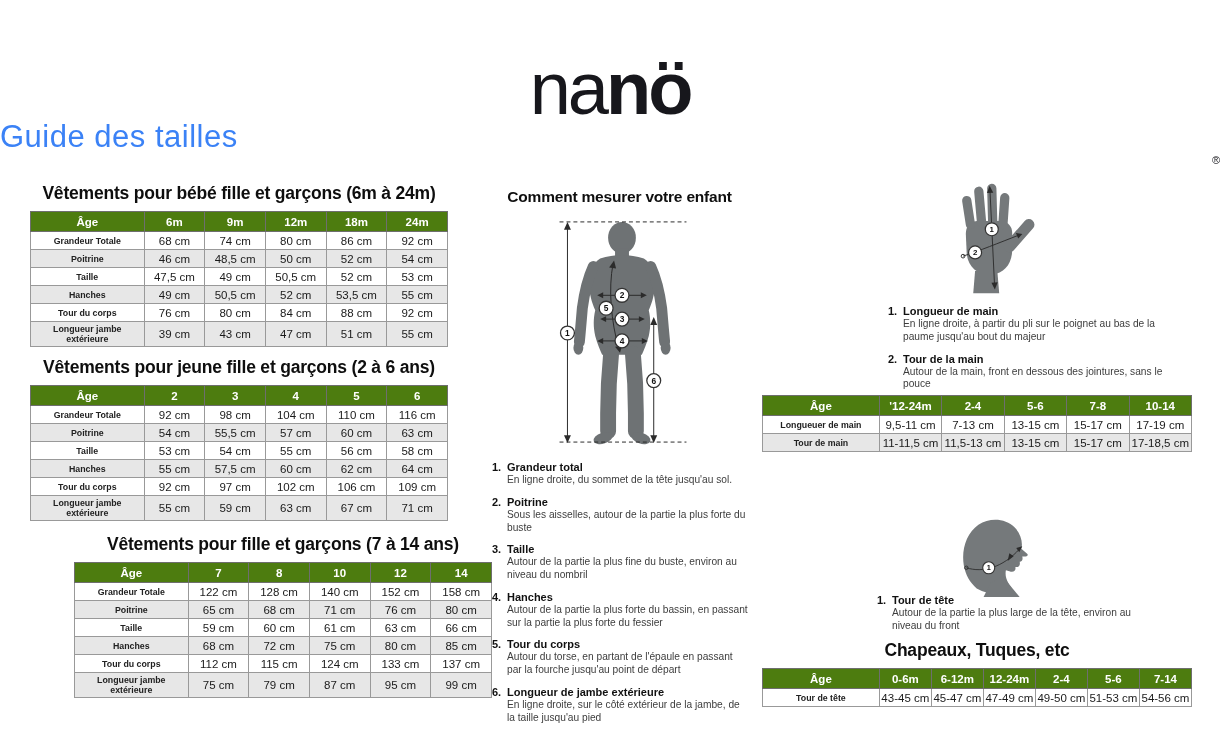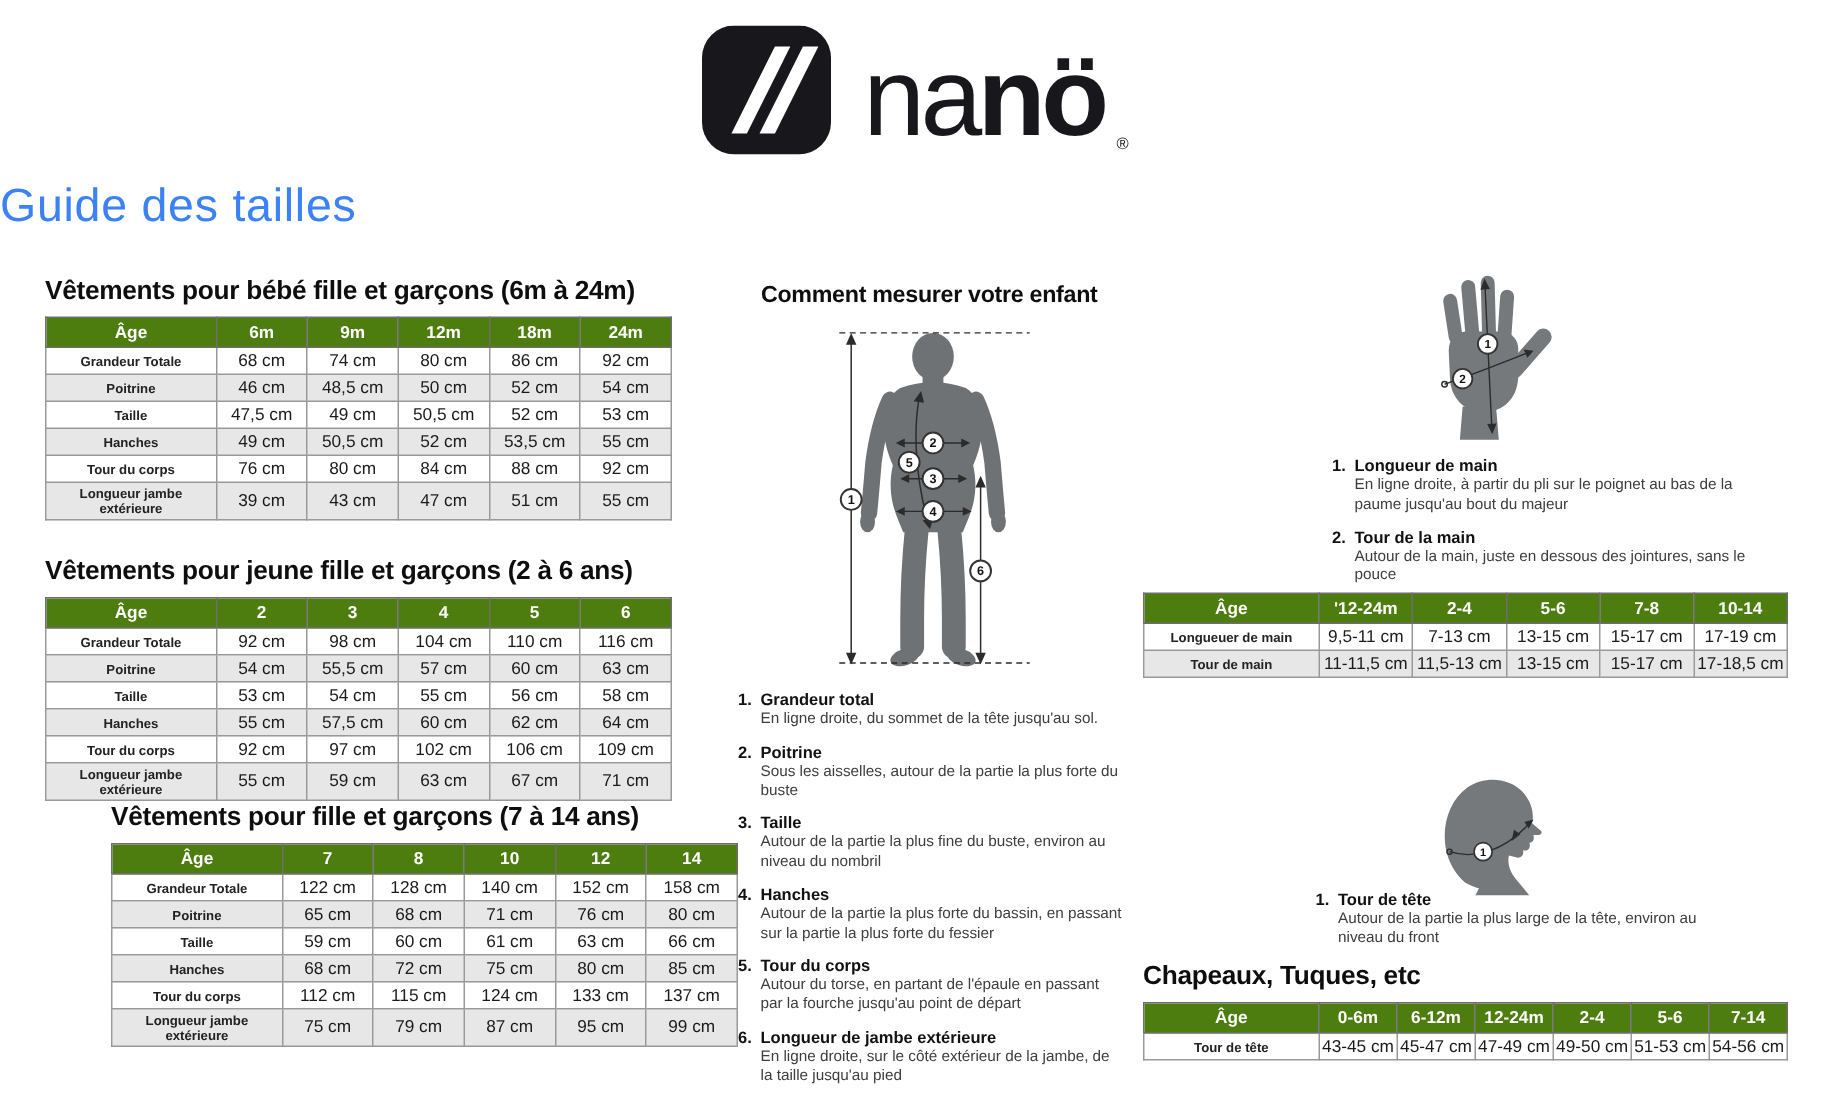--- a/index.html
+++ b/index.html
@@ -2,30 +2,30 @@
 <html><head>
 <meta charset="utf-8">
 <style>
   html,body { margin:0; padding:0; background:#ffffff; }
   .page {
     position:relative; width:1220px; height:741px; background:#fff;
     font-family:"Liberation Sans", sans-serif; color:#111; overflow:hidden;
   }
   
   .logo-row { position:absolute; top:14px; left:0; right:0; height:92px;
-              display:flex; justify-content:center; align-items:center; gap:22px; }
+              display:flex; align-items:center; gap:22px;flex-direction:column; }
   .logo-word { font-size:74px; letter-spacing:-3px; color:#17171c; font-weight:400;
                line-height:86px; margin-top:10px; }
   .logo-word .lb { font-weight:800; }
   .reg-mark { font-size:11px; color:#17171c; align-self:flex-end; margin:0 0 4px -14px; }
   .subtitle { position:absolute; top:119px; left:0; width:100%; 
               font-size:31px; color:#3b82f6; letter-spacing:0.5px; }
   
   .sec-title { font-size:17.5px; font-weight:bold; color:#0e0e0e; margin:0 0 7px 0;
-               letter-spacing:-0.2px; }
+               letter-spacing:-0.2px;text-align:center; }
   .sec-title.small { font-size:15.5px; text-align:center; }
   
   table.size { border-collapse:collapse; table-layout:fixed; width:100%;
                border:1px solid #555; }
   table.size th { background:#4d7c0f; color:#fff; font-weight:bold; font-size:11.5px;
                   padding:3.5px 0; border:1px solid #6e6e6e; text-align:center; }
   table.size td { border:1px solid #999; text-align:center; font-size:11.5px;
                   padding:2px 0; color:#1a1a1a; height:13px; }
   table.size td.rowlabel { font-weight:bold; font-size:8.8px; color:#222; }
   table.size tbody tr:nth-child(even) { background:#e7e7e7; }
@@ -121,21 +121,21 @@
             <td>39 cm</td>
             <td>43 cm</td>
             <td>47 cm</td>
             <td>51 cm</td>
             <td>55 cm</td>
           </tr>
         </tbody>
       </table>
   </div>
 
-  <div class="abs col-left" style="top:370px;">
+  <div class="abs col-left" style="top:357px;">
     <h2 class="sec-title">Vêtements pour jeune fille et garçons (2 à 6 ans)</h2>
     <table class="size">
         <thead>
           <tr>
             <th>Âge</th>
             <th>2</th>
             <th>3</th>
             <th>4</th>
             <th>5</th>
             <th>6</th>
@@ -388,21 +388,21 @@
     </g>
   </svg>
 
   <div class="abs" style="left:888px; top:305px; width:280px;">
       <div class="m-item">
         <div class="m-head"><span class="m-num">1.</span><span>Longueur de main</span></div>
         <div class="m-desc">En ligne droite, à partir du pli sur le poignet au bas de la paume jusqu'au bout du majeur</div>
       </div>
       <div class="m-item">
         <div class="m-head"><span class="m-num">2.</span><span>Tour de la main</span></div>
-        <div class="m-desc">Autour de la main, juste en dessous des jointures, sans le pouce</div>
+        <div class="m-desc">Autour de la main, front en dessous des jointures, sans le pouce</div>
       </div>
     </div>
 
   <div class="abs" style="left:762px; top:395px; width:430px;">
     <table class="size">
         <thead>
           <tr>
             <th>Âge</th>
             <th>'12-24m</th>
             <th>2-4</th>

